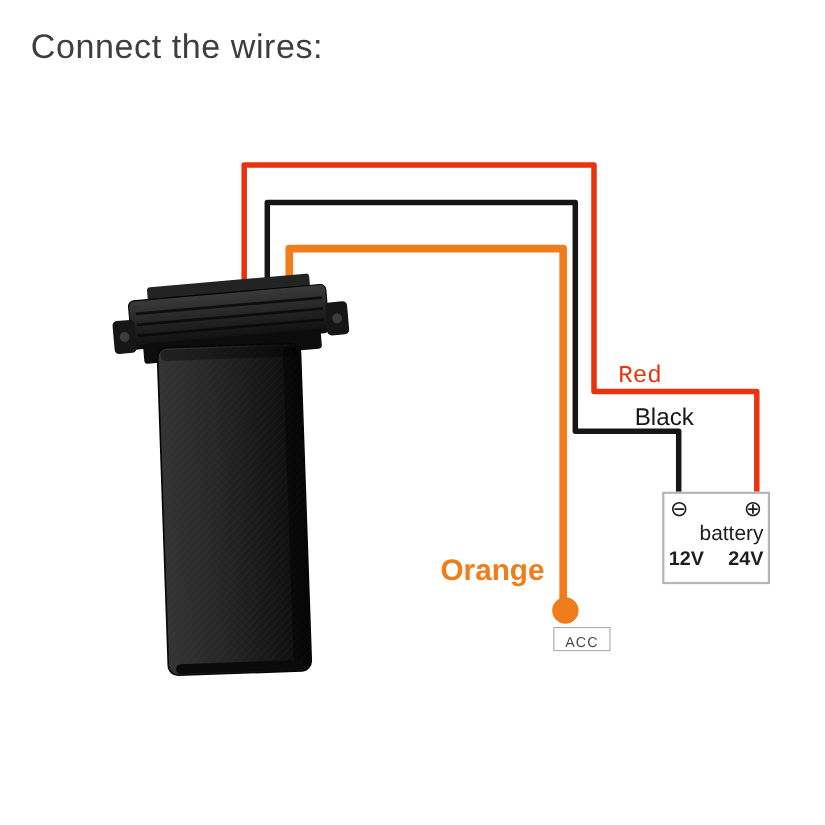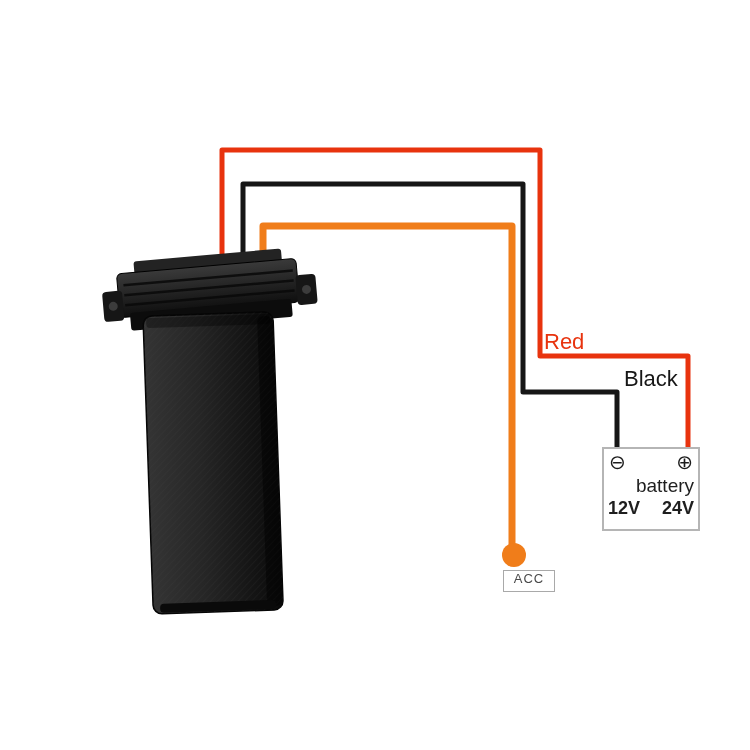--- a/index.html
+++ b/index.html
@@ -28,52 +28,52 @@
     white-space: nowrap;
   }
   #page-title {
     left: 28px;
     top: 26px;
     font-size: 31px;
     color: #3e3e3e;
     letter-spacing: 0.5px;
   }
   #red-label {
-    left: 544px;
+    left: 562px;
     top: 330px;
     font-size: 22px;
     color: #e8330e;
+    font-family: Liberation Mono, monospace;
   }
   #black-label {
     left: 577px;
     top: 367px;
     font-size: 22px;
     color: #171717;
-    margin-left: 47px;
   }
   #orange-label {
     left: 398px;
     top: 504px;
     width: 97px;
     text-align: right;
     font-size: 27px;
     font-weight: bold;
     color: #f07d1a;
   }
   #acc-box {
     position: absolute;
     z-index: 2;
     left: 503px;
     top: 570px;
     width: 50px;
     height: 20px;
     border: 1px solid #a9a9a9;
     background: #ffffff;
     display: flex;
-    align-items: flex-start;
+    align-items: flex-end;
     justify-content: center;
     font-size: 13px;
     letter-spacing: 1px;
     color: #4a4a4a;
   }
   #battery-box {
     position: absolute;
     z-index: 2;
     left: 602px;
     top: 447px;
@@ -157,25 +157,27 @@
       <g transform="rotate(-2 212 460)">
         <rect x="148" y="314" width="130" height="298" rx="9" fill="url(#bodyGrad)" stroke="#050505" stroke-width="1.5"></rect>
         <rect x="148" y="314" width="130" height="298" rx="9" fill="url(#tex)" opacity="0.5"></rect>
         <rect x="262" y="318" width="15" height="290" rx="6" fill="#000000" opacity="0.45"></rect>
         <rect x="151" y="316" width="124" height="10" rx="4" fill="#000000" opacity="0.35"></rect>
         <rect x="155" y="602" width="116" height="9" rx="4" fill="#0a0a0a"></rect>
       </g>
     </g>
   </svg>
 
+  <div class="label" id="page-title">Connect the wires:</div>
 
   <div class="label" id="red-label">Red</div>
 
   <div class="label" id="black-label">Black</div>
 
+  <div class="label" id="orange-label">Orange</div>
 
   <div id="acc-box">
     <span>ACC</span>
   </div>
 
   <div id="battery-box">
     <div class="terminals-row">
       <span class="terminal-symbol">⊖</span>
       <span class="terminal-symbol">⊕</span>
     </div>

